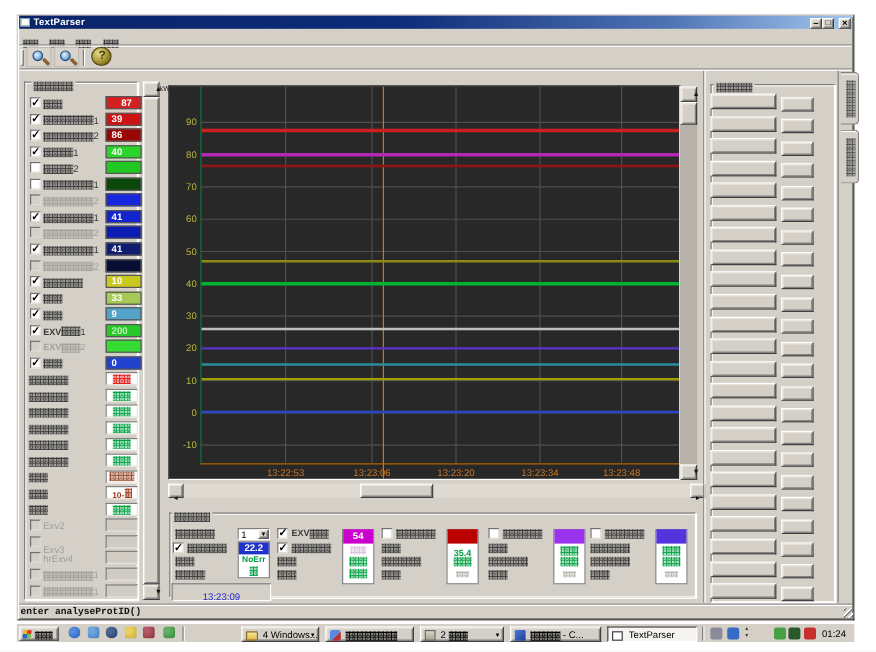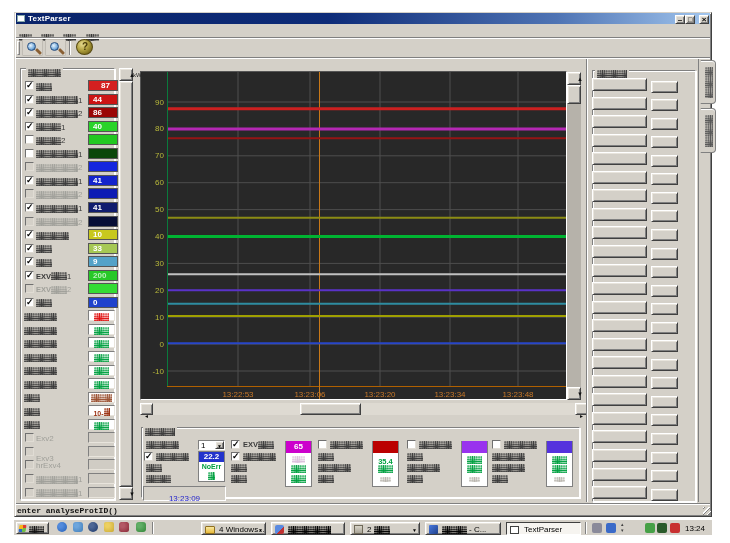--- a/index.html
+++ b/index.html
@@ -54,21 +54,21 @@
 <div class="abs" style="left:26px;top:63px;background:#d4d0c8;padding:0 2px;"><i class="cn" style="width:33px;height:8px;color:#3a3a3a;"></i></div>
 <div class="cb" style="left:25px;top:81.0px;">
     <b class="ck">✓</b>
   </div>
 <div class="lbl" style="left:36px;top:82.0px;color:#3a3a3a;"><i class="cn" style="width:16px;height:8px;color:#3a3a3a;"></i></div>
 <div class="vbox" style="left:88px;top:80.0px;width:30px;background:#d42020;padding-left:12px;">87</div>
 <div class="cb" style="left:25px;top:94.5px;">
     <b class="ck">✓</b>
   </div>
 <div class="lbl" style="left:36px;top:95.5px;color:#3a3a3a;"><i class="cn" style="width:42px;height:8px;color:#3a3a3a;"></i><span style="font-size:8px;color:#3a3a3a;">1</span></div>
-<div class="vbox" style="left:88px;top:93.5px;width:30px;background:#cc1414;">44</div>
+<div class="vbox" style="left:88px;top:93.5px;width:30px;background:#cc1414;">39</div>
 <div class="cb" style="left:25px;top:108.1px;">
     <b class="ck">✓</b>
   </div>
 <div class="lbl" style="left:36px;top:109.1px;color:#3a3a3a;"><i class="cn" style="width:42px;height:8px;color:#3a3a3a;"></i><span style="font-size:8px;color:#3a3a3a;">2</span></div>
 <div class="vbox" style="left:88px;top:107.1px;width:30px;background:#9a0606;">86</div>
 <div class="cb" style="left:25px;top:121.7px;">
     <b class="ck">✓</b>
   </div>
 <div class="lbl" style="left:36px;top:122.7px;color:#3a3a3a;"><i class="cn" style="width:25px;height:8px;color:#3a3a3a;"></i><span style="font-size:8px;color:#3a3a3a;">1</span></div>
 <div class="vbox" style="left:88px;top:120.7px;width:30px;background:#2ad42a;">40</div>
@@ -251,21 +251,21 @@
     <b class="ck">✓</b>
   </div>
 <div class="lbl" style="left:243px;top:440px;"><span style="font-size:7.5px;font-weight:bold;color:#3a3a3a;">EXV</span><i class="cn" style="width:16px;height:8px;color:#3a3a3a;"></i></div>
 <div class="cb" style="left:231px;top:452px;">
     <b class="ck">✓</b>
   </div>
 <div class="lbl" style="left:243px;top:452px;"><i class="cn" style="width:33px;height:8px;color:#3a3a3a;"></i></div>
 <div class="lbl" style="left:231px;top:463px;"><i class="cn" style="width:16px;height:8px;color:#3a3a3a;"></i></div>
 <div class="lbl" style="left:231px;top:474px;"><i class="cn" style="width:16px;height:8px;color:#3a3a3a;"></i></div>
 <div class="abs" style="left:285px;top:440.5px;width:27px;height:46px;border:1px solid #808080;background:#fff;"></div>
-<div class="abs" style="left:286px;top:441px;width:25px;height:12px;background:#cc00cc;color:#fff;font-size:8px;font-weight:bold;text-align:center;line-height:11px;">65</div>
+<div class="abs" style="left:286px;top:441px;width:25px;height:12px;background:#cc00cc;color:#fff;font-size:8px;font-weight:bold;text-align:center;line-height:11px;">54</div>
 <div class="abs" style="left:286px;top:454.0px;width:25px;height:9px;text-align:center;line-height:9px;"><i class="cn" style="width:13px;height:7px;color:#dcc0dc;"></i></div>
 <div class="abs" style="left:286px;top:463.5px;width:25px;height:9px;text-align:center;line-height:9px;"><i class="cn" style="width:15px;height:8px;color:#00a040;"></i></div>
 <div class="abs" style="left:286px;top:473.5px;width:25px;height:9px;text-align:center;line-height:9px;"><i class="cn" style="width:15px;height:8px;color:#00a040;"></i></div>
 <div class="cb" style="left:318px;top:440px;"></div>
 <div class="lbl" style="left:330px;top:440px;"><i class="cn" style="width:33px;height:8px;color:#3a3a3a;"></i></div>
 <div class="lbl" style="left:318px;top:452px;"><i class="cn" style="width:16px;height:8px;color:#3a3a3a;"></i></div>
 <div class="lbl" style="left:318px;top:463px;"><i class="cn" style="width:33px;height:8px;color:#3a3a3a;"></i></div>
 <div class="lbl" style="left:318px;top:474px;"><i class="cn" style="width:16px;height:8px;color:#3a3a3a;"></i></div>
 <div class="abs" style="left:372px;top:440.5px;width:27px;height:46px;border:1px solid #808080;background:#fff;"></div>
 <div class="abs" style="left:373px;top:441px;width:25px;height:12px;background:#bb0000;color:#fff;font-size:8px;font-weight:bold;text-align:center;line-height:11px;"></div>
@@ -389,13 +389,13 @@
       <div class="abs" style="left:3px;top:3px;width:9px;height:8px;background:#fff;border:1px solid #404040;"></div>
       <span style="position:absolute;left:17px;top:2.5px;font-size:8px;white-space:nowrap;color:#000;">TextParser</span>
     </div>
 <div class="abs" style="left:571px;top:2px;width:2px;height:12px;border-left:1px solid #808080;border-right:1px solid #fff;"></div>
 <div class="abs" style="left:578px;top:3px;width:10px;height:10px;background:#8a8a9a;border-radius:2px;"></div>
 <div class="abs" style="left:592px;top:3px;width:10px;height:10px;background:#3a6ac8;border-radius:2px;"></div>
 <div class="abs" style="left:631px;top:3px;width:10px;height:10px;background:#46a046;border-radius:2px;"></div>
 <div class="abs" style="left:643px;top:3px;width:10px;height:10px;background:#2a5a2a;border-radius:2px;"></div>
 <div class="abs" style="left:656px;top:3px;width:10px;height:10px;background:#c83030;border-radius:2px;"></div>
 <div class="abs" style="left:607px;top:1px;font-size:5px;color:#404040;line-height:6px;">▴<br>▾</div>
-<div class="abs" style="left:671px;top:3.5px;font-size:8px;color:#000;">13:24</div>
+<div class="abs" style="left:671px;top:3.5px;font-size:8px;color:#000;">01:24</div>
 </div>
 </body></html>

